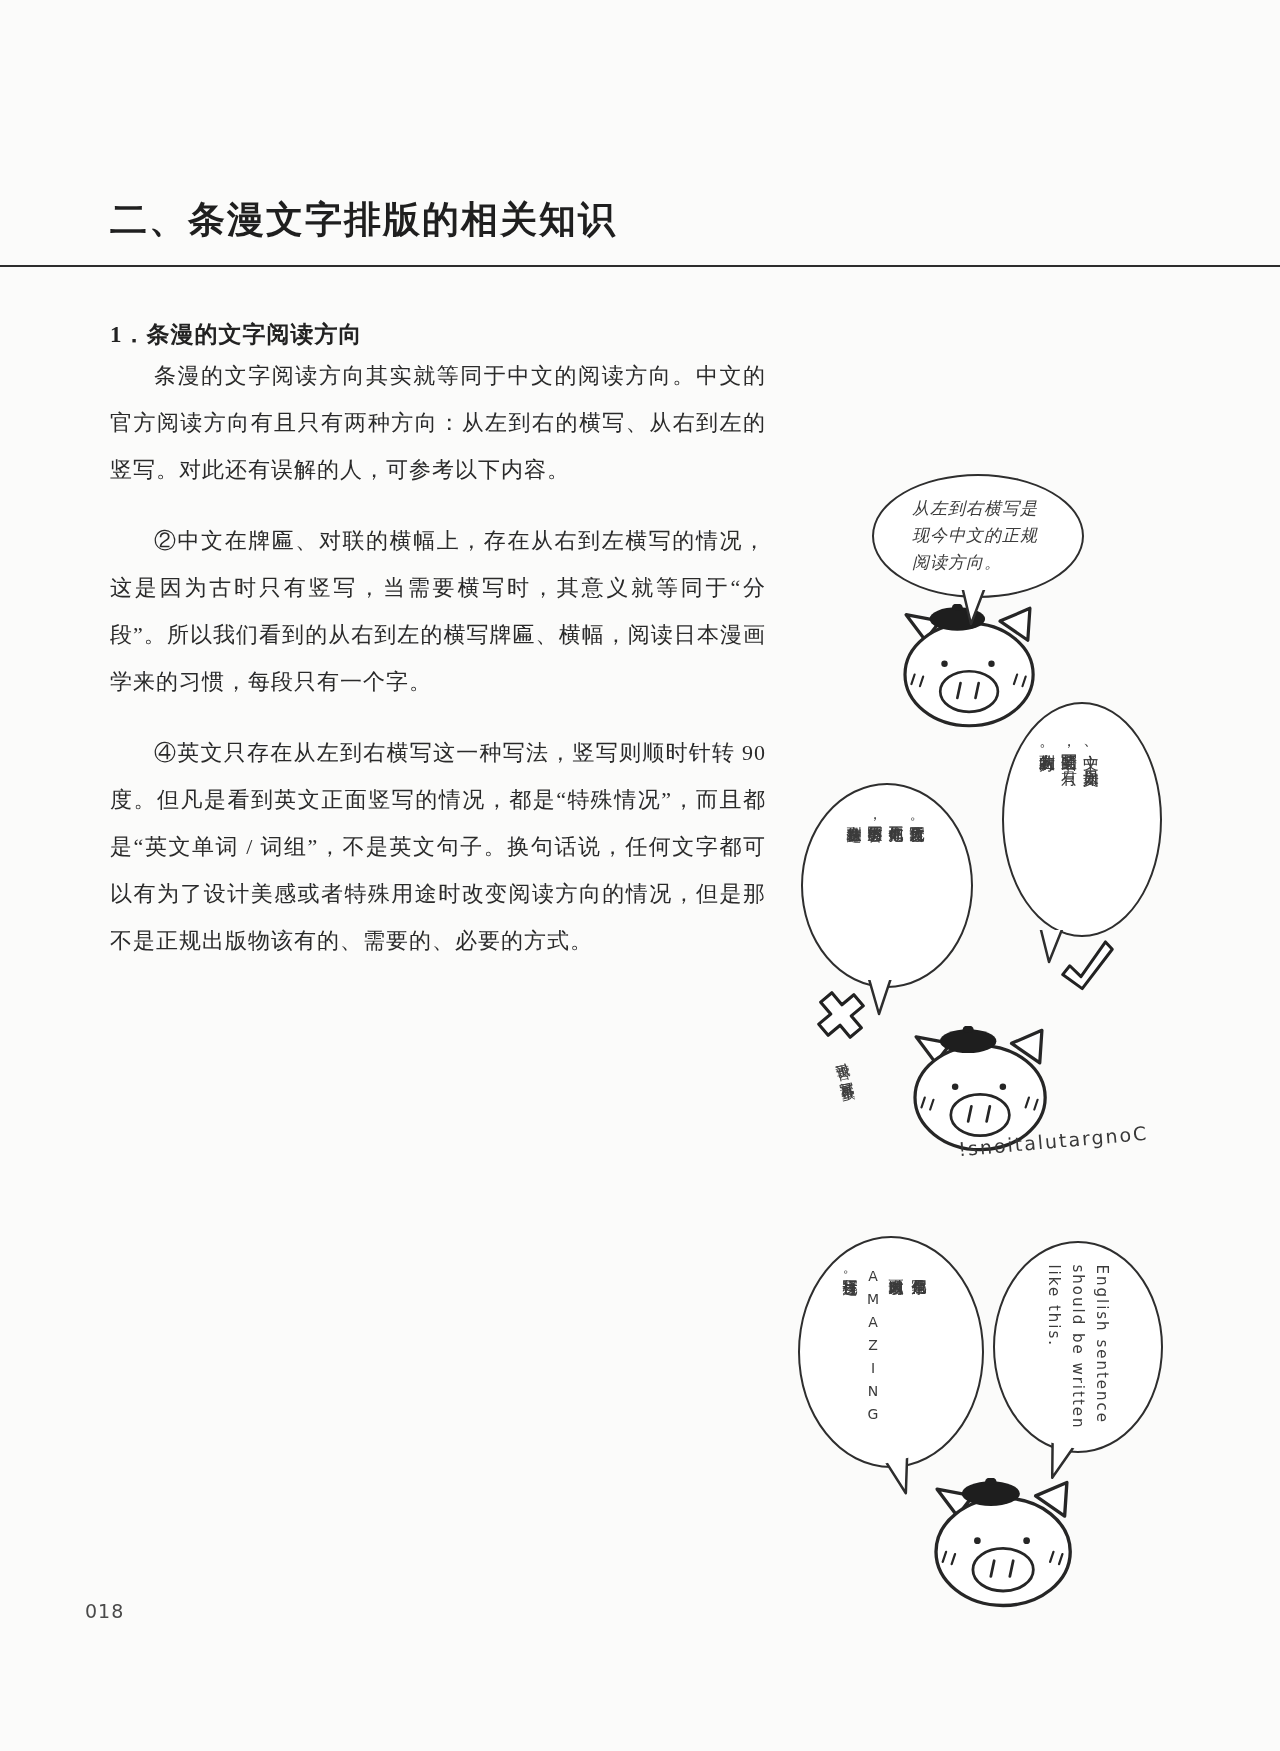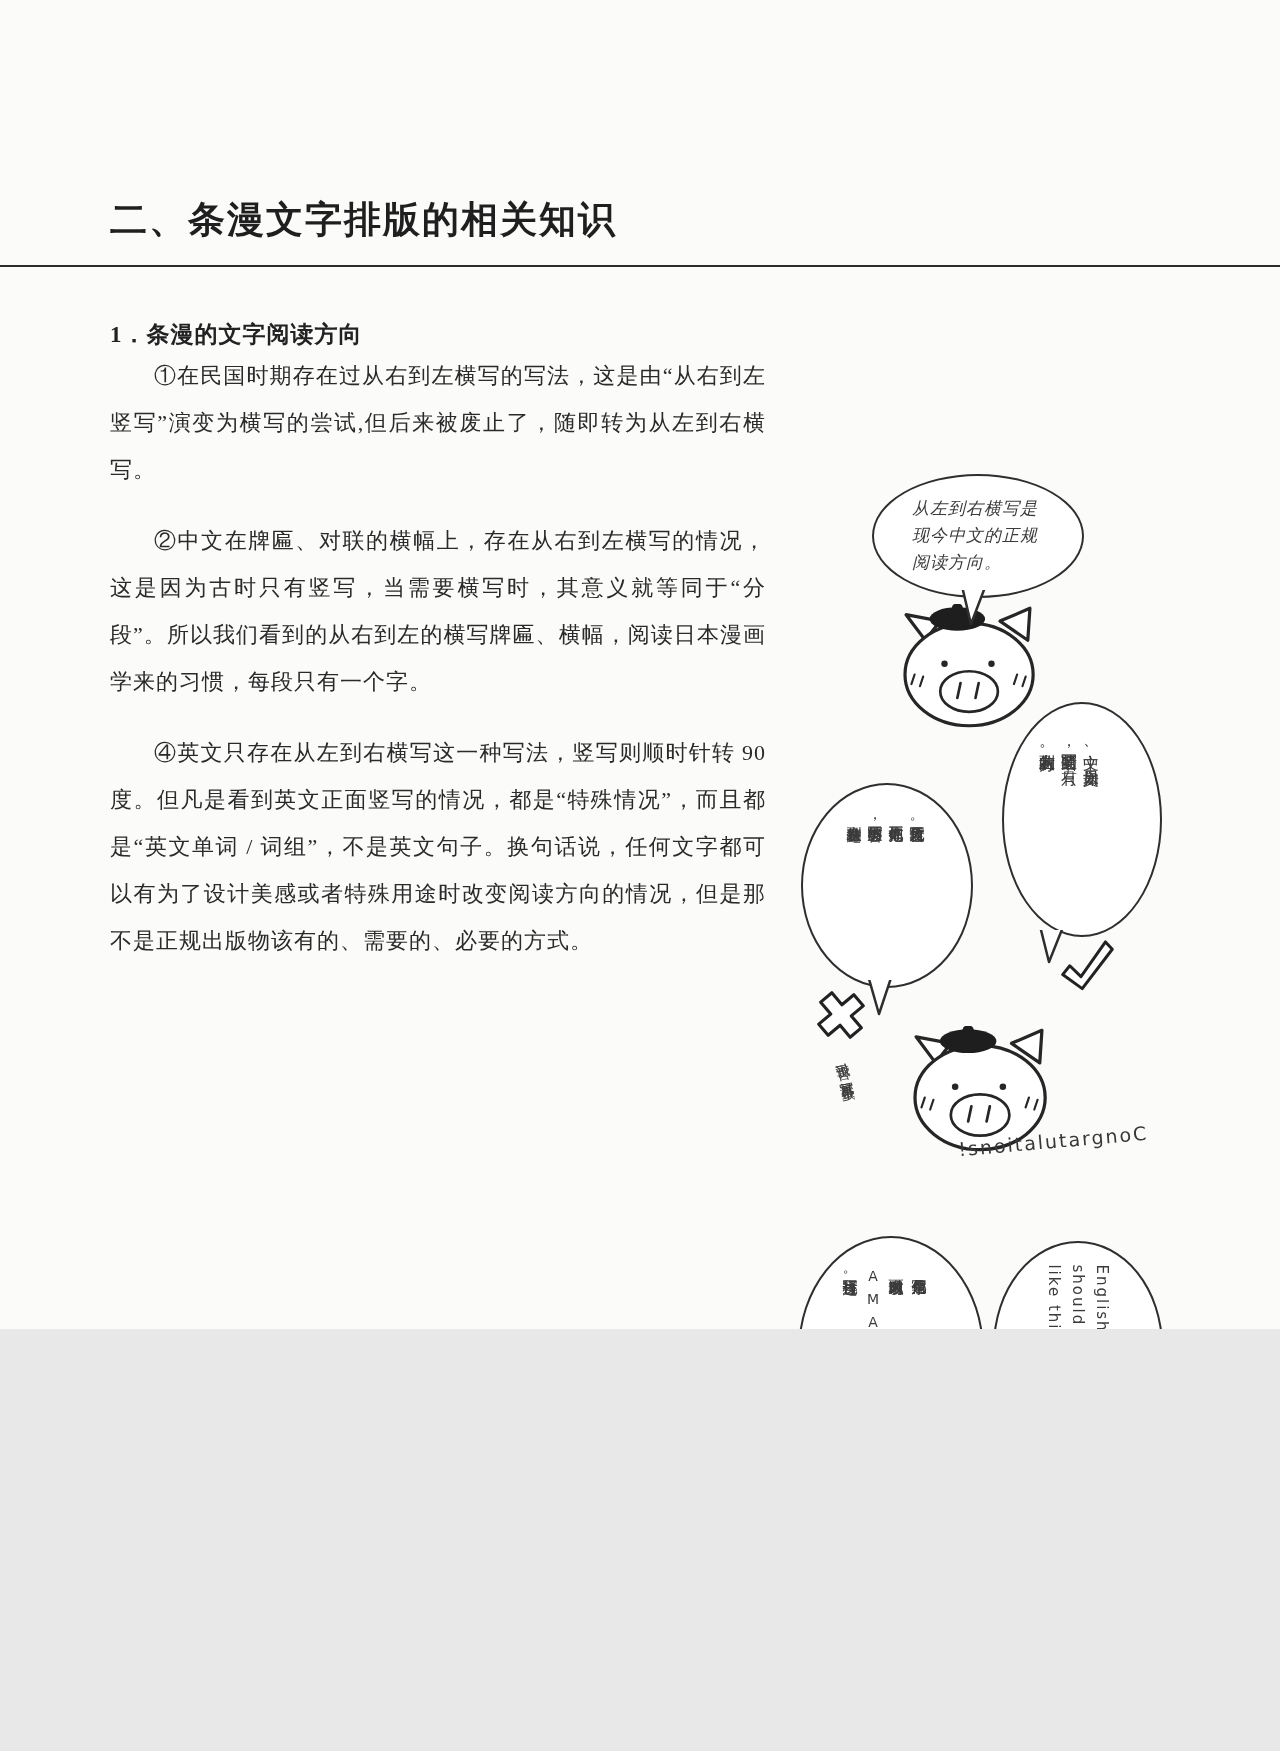--- a/index.html
+++ b/index.html
@@ -1,18 +1,18 @@
 <!DOCTYPE html>
 <html><head>
 <meta charset="utf-8">
 <style>
   html,body{margin:0;padding:0;background:#e8e8e8;}
   #page{
     position:relative;
-    width:1280px;height:1329px;
+    width:1280px;height:1751px;
     margin:0 auto;
     background:#fbfbfa;
     overflow:hidden;
     font-family:"Liberation Serif", serif;
     color:#262626;
   }
   
   .chapter-title{
     position:absolute;left:110px;top:170px;
     font-size:37px;font-weight:700;letter-spacing:2px;
@@ -92,21 +92,21 @@
 </head>
 <body>
 
 <div id="page">
 
   <h1 class="chapter-title">二、条漫文字排版的相关知识</h1>
   <div class="rule"></div>
   <h2 class="section-title">1．条漫的文字阅读方向</h2>
 
   <div class="body-col">
-    <p>①在民国时期存在过从右到左横写的写法，这是由“从右到左竖写”演变为横写的尝试,但后来被废止了，随即转为从左到右横写。</p>
+    <p>条漫的文字阅读方向其实就等同于中文的阅读方向。中文的官方阅读方向有且只有两种方向：从左到右的横写、从右到左的竖写。对此还有误解的人，可参考以下内容。</p>
     <p>②中文在牌匾、对联的横幅上，存在从右到左横写的情况，这是因为古时只有竖写，当需要横写时，其意义就等同于“分段”。所以我们看到的从右到左的横写牌匾、横幅，阅读日本漫画学来的习惯，每段只有一个字。</p>
     <p>④英文只存在从左到右横写这一种写法，竖写则顺时针转 90 度。但凡是看到英文正面竖写的情况，都是“特殊情况”，而且都是“英文单词 / 词组”，不是英文句子。换句话说，任何文字都可以有为了设计美感或者特殊用途时改变阅读方向的情况，但是那不是正规出版物该有的、需要的、必要的方式。</p>
   </div>
 
   <div class="bubble" style="left:872px;top:474px;width:212px;height:124px;"></div>
   <div class="bubble-text-h" style="left:912px;top:495px;font-style:italic;">
     <div>从左到右横写是</div>
     <div>现今中文的正规</div>
     <div>阅读方向。</div>
   </div>

